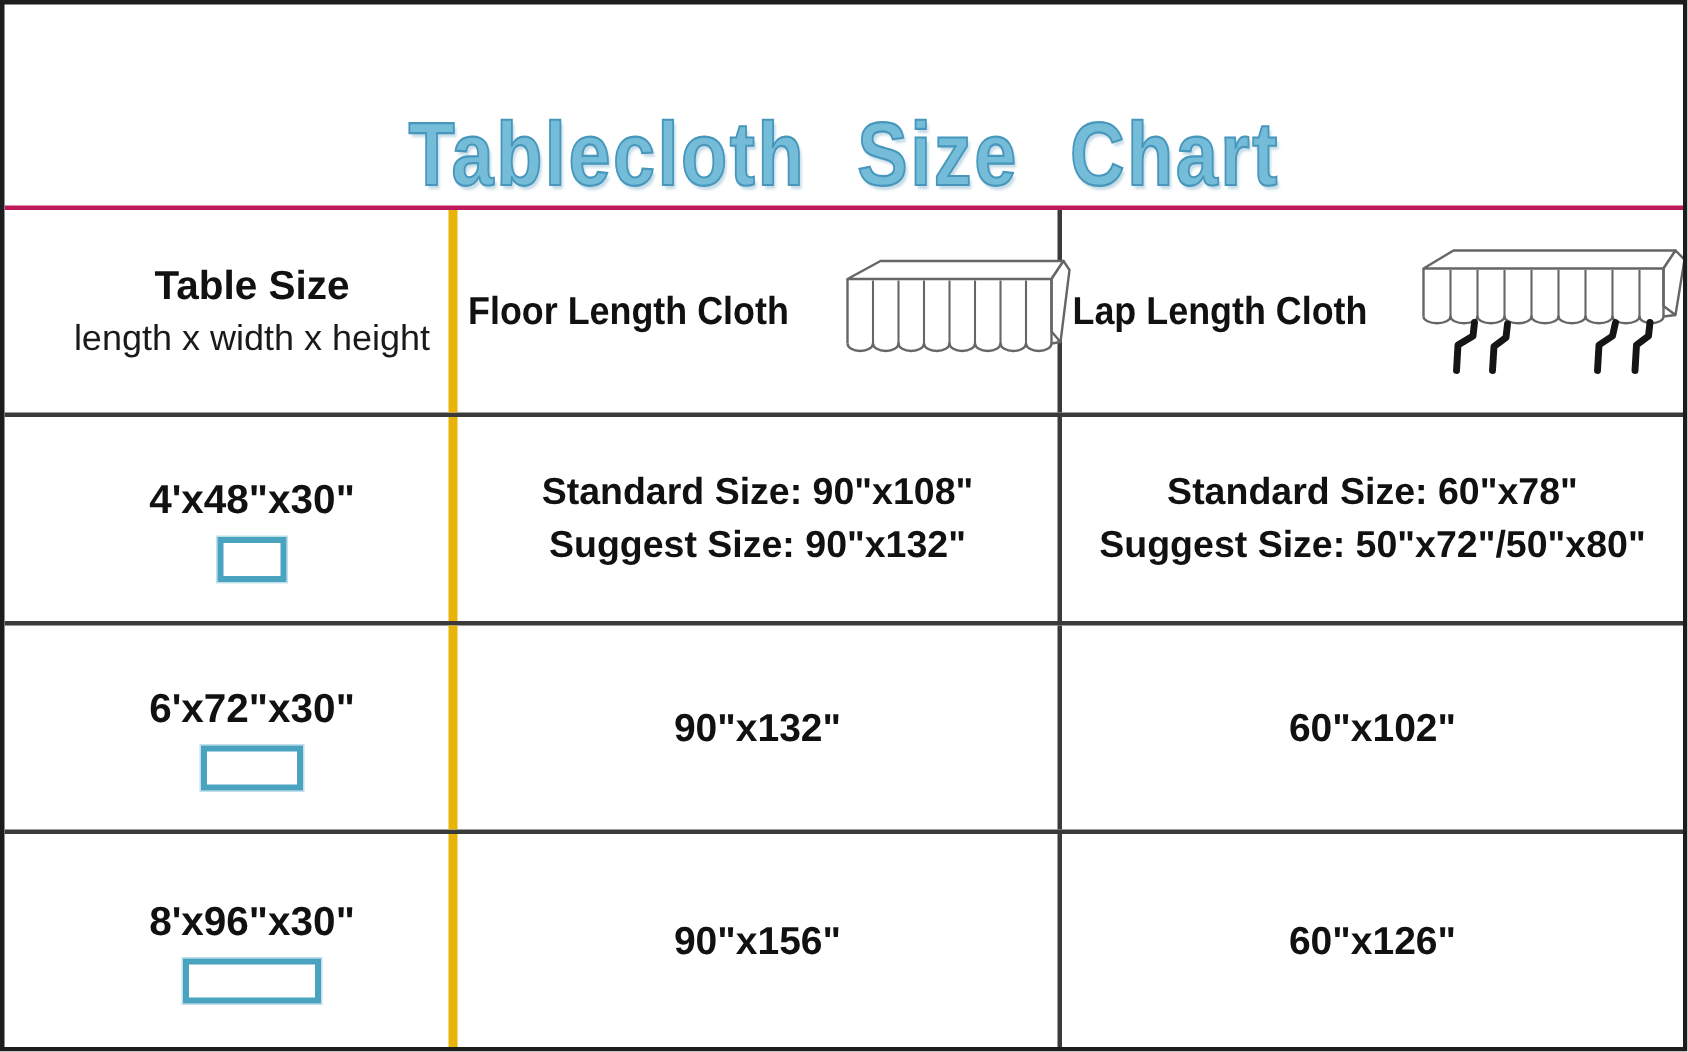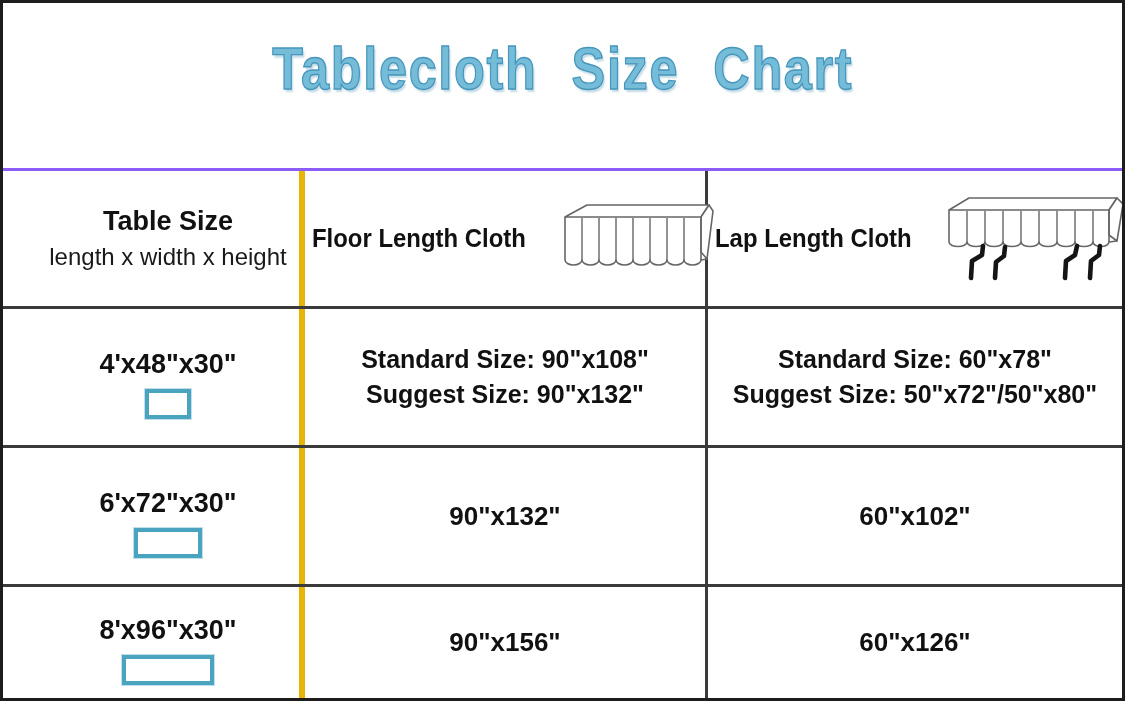--- a/index.html
+++ b/index.html
@@ -9,22 +9,22 @@
     width:1125px; height:701px;
     border:3px solid #1d1d1d;
     background:#ffffff;
     display:flex; flex-direction:column;
     overflow:hidden;
   }
 
   
   .title-row {
     height:137px; flex:0 0 137px;
-    border-bottom:3px solid #8b5cf6;
-    display:flex; align-items:flex-start; justify-content:center;margin-top:31px;
+    border-bottom:3px solid #be185d;
+    display:flex; align-items:flex-end; justify-content:center;
   }
   .page-title {
     font-size:60px; font-weight:bold;
     letter-spacing:2px; word-spacing:22px;
     color:#74bcd8;
     -webkit-text-stroke:1.4px #4796bc;
     text-shadow:2px 3px 2px rgba(125,175,200,.45);
     transform:scaleX(.84);
     white-space:nowrap;
   }

